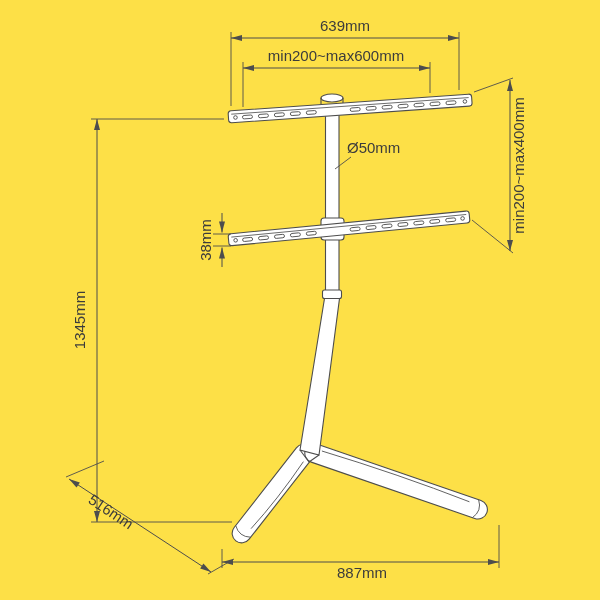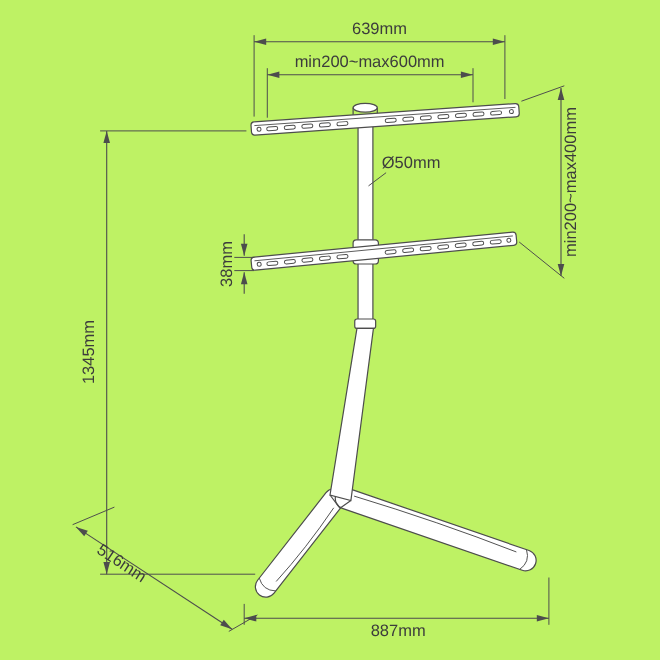--- a/index.html
+++ b/index.html
@@ -1,16 +1,16 @@
 <!DOCTYPE html>
 <html><head>
 <meta charset="utf-8">
 <style>
   html,body{margin:0;padding:0;background:#ffffff;}
-  .canvas{width:600px;height:600px;background:#bef264;position:relative;overflow:hidden;}
+  .canvas{width:600px;height:600px;background:#fde047;position:relative;overflow:hidden;}
   svg{display:block;}
   .fillw{fill:#ffffff;stroke:#4d4d4d;stroke-width:1.1;}
   .ln{fill:none;stroke:#4d4d4d;stroke-width:1.1;}
   .thin{fill:none;stroke:#4d4d4d;stroke-width:0.8;}
   .dim{fill:none;stroke:#4d4d4d;stroke-width:1;}
   .ext{fill:none;stroke:#4d4d4d;stroke-width:0.9;}
   .hole{fill:#ffffff;stroke:#4d4d4d;stroke-width:0.9;}
   text{font-family:"Liberation Sans", sans-serif;font-size:15px;fill:#3c3c3c;}
 </style>
 </head>

